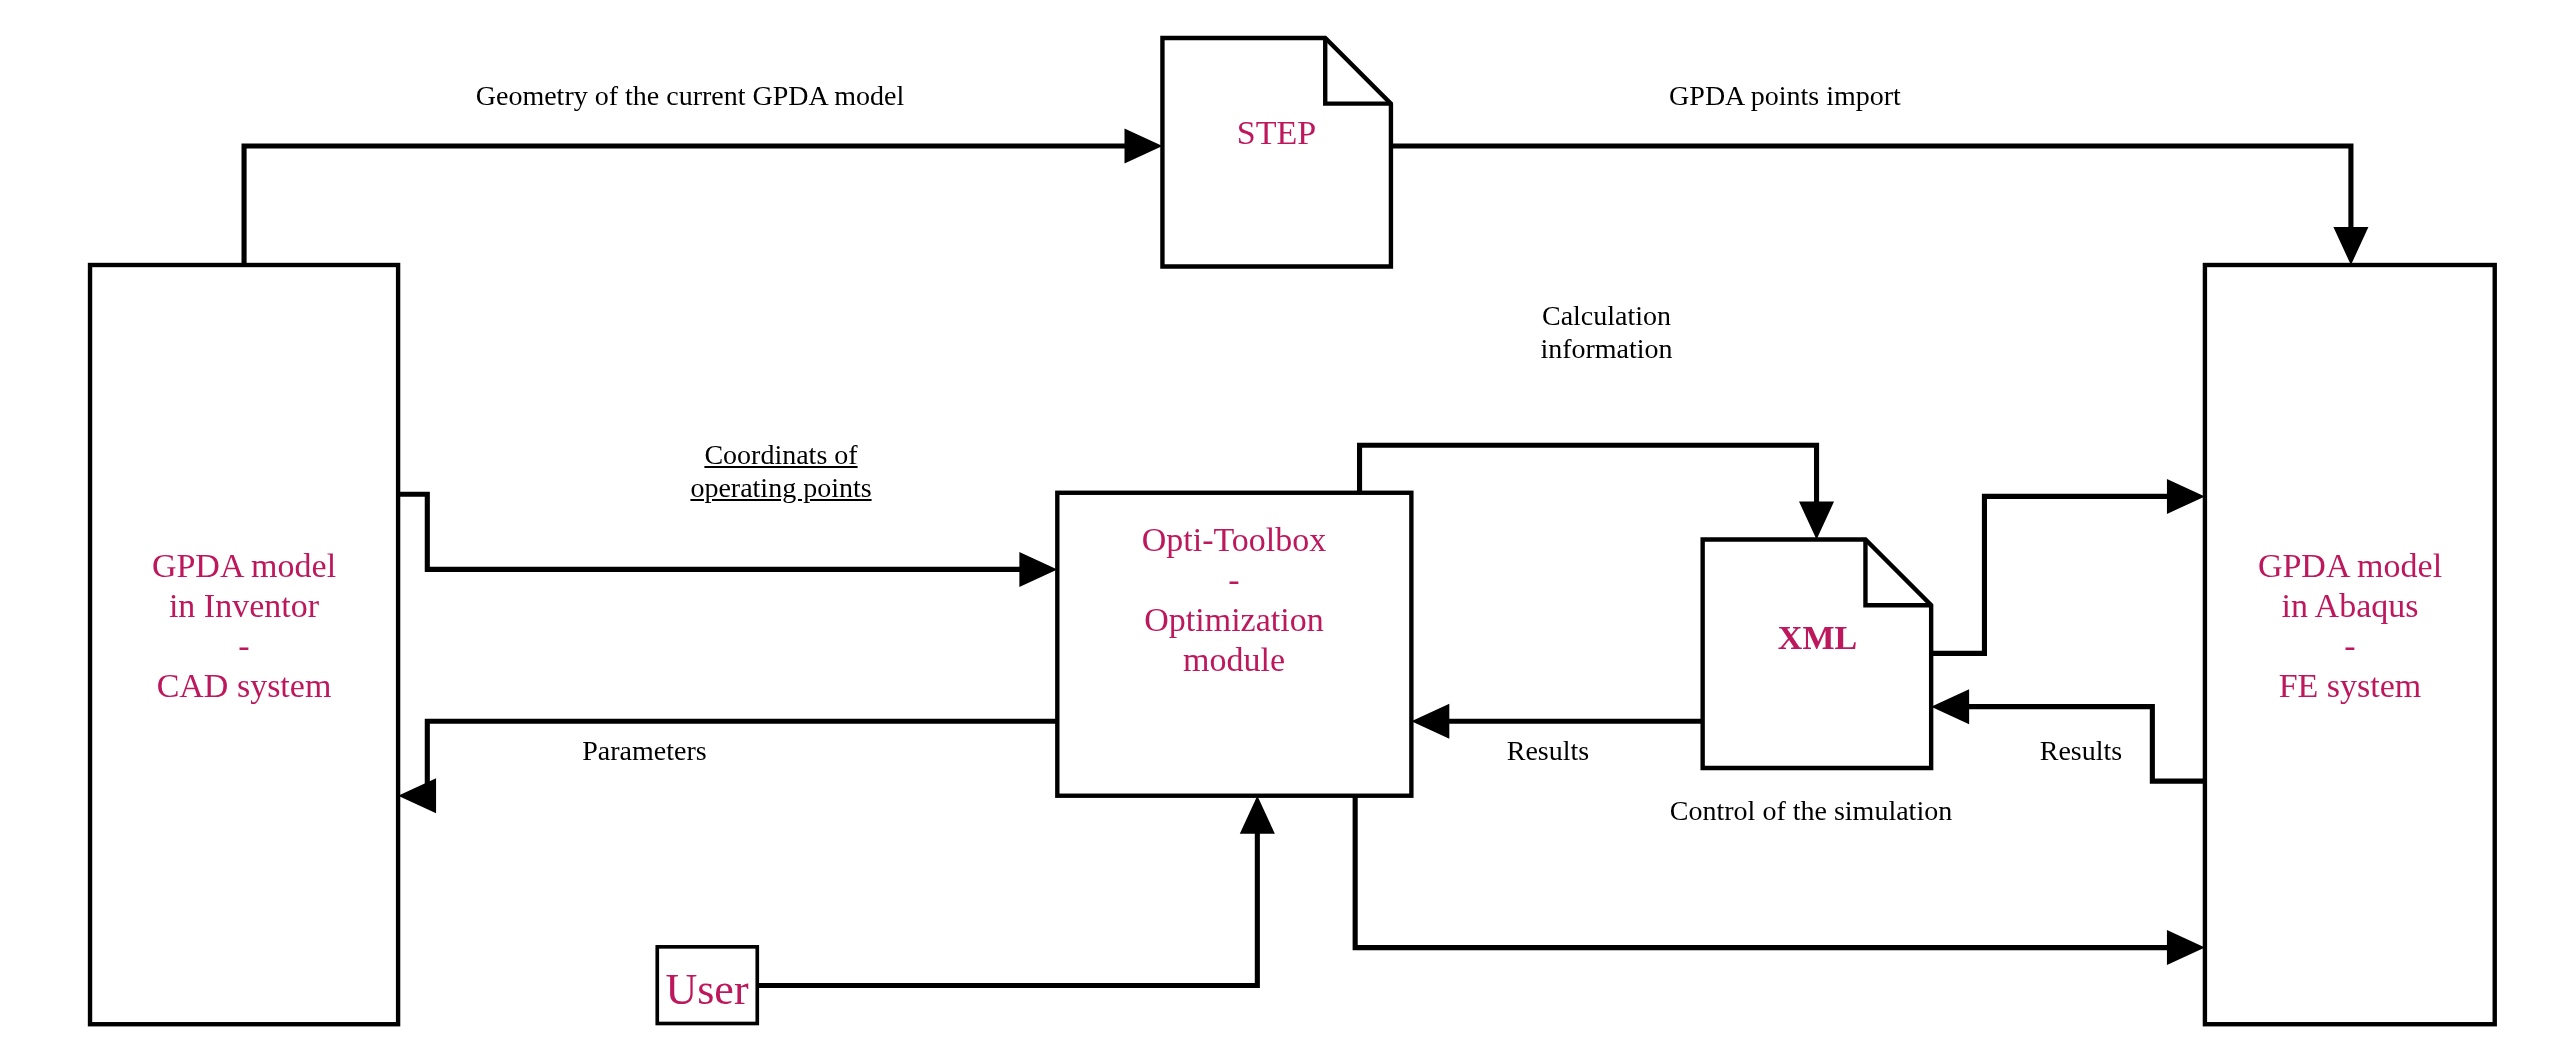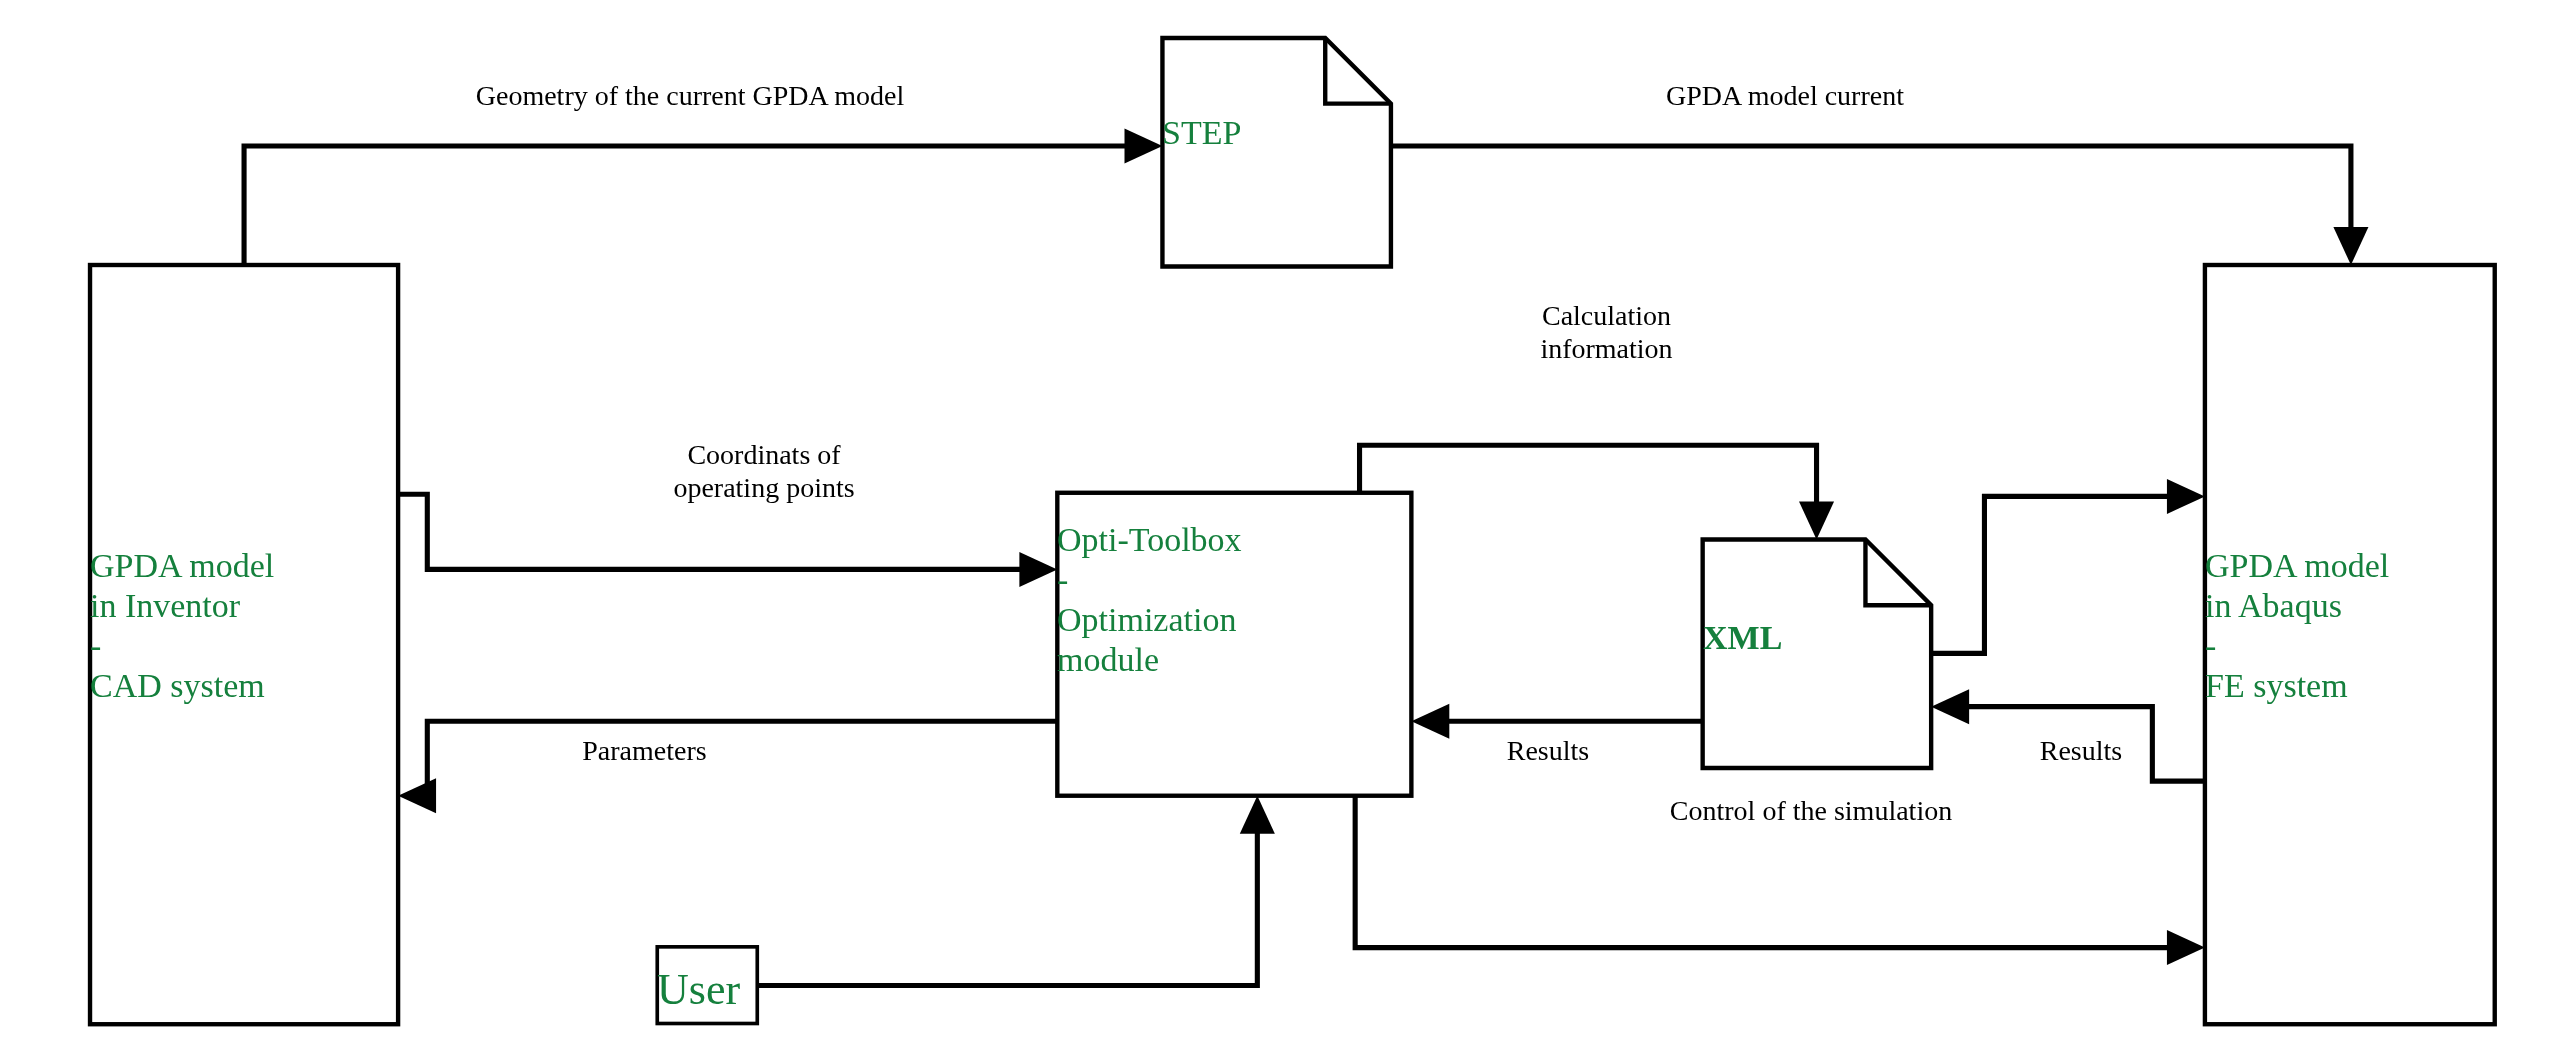--- a/index.html
+++ b/index.html
@@ -51,22 +51,23 @@
     stroke-width: 7;
     stroke-linecap: butt;
     stroke-linejoin: miter;
   }
   .arrow-head {
     fill: #000000;
     stroke: none;
   }
   .node-label {
     position: absolute;
+    text-align: center;
     line-height: 1.18;
-    color: #15803d;
+    color: #be185d;
     font-size: 34px;
     white-space: pre-line;
     pointer-events: none;
   }
   .edge-label {
     position: absolute;
     text-align: center;
     line-height: 1.18;
     color: #000000;
     font-size: 28px;
@@ -74,21 +75,21 @@
   }
   .lbl-step   { left: 1162px; top: 113px;  width: 229px; }
   .lbl-xml    { left: 1703px; top: 618px;  width: 229px; font-weight: bold; }
   .lbl-left   { left: 90px;  top: 546px;  width: 308px; }
   .lbl-right  { left: 2205px; top: 546px;  width: 290px; }
   .lbl-opti   { left: 1057px; top: 520px;  width: 354px; }
   .lbl-user   { left: 657px;  top: 964px; width: 100px; font-size: 44px; }
 
   .el-geometry { left: 241px;  top: 79px;  width: 898px; }
   .el-import   { left: 1409px; top: 79px;  width: 752px; }
-  .el-coords   { left: 501px;  top: 438px;  width: 526px; }
+  .el-coords   { left: 518px;  top: 438px;  width: 526px; text-decoration: underline; }
   .el-params   { left: 473px;  top: 734px; width: 343px; }
   .el-calc     { left: 1380px; top: 299px;  width: 453px; }
   .el-impgen   { left: 1811px; top: 358px;  width: 438px; }
   .el-results1 { left: 1431px; top: 734px; width: 234px; }
   .el-results2 { left: 1964px; top: 734px; width: 234px; }
   .el-control  { left: 1446px; top: 794px; width: 730px; font-family: Liberation Serif, serif; }
 </style>
 </head>
 <body>
 
@@ -182,21 +183,21 @@
 module</div>
 
   <div class="node-label lbl-step">STEP</div>
 
   <div class="node-label lbl-xml">XML</div>
 
   <div class="node-label lbl-user">User</div>
 
   <div class="edge-label el-geometry">Geometry of the current GPDA model</div>
 
-  <div class="edge-label el-import">GPDA model current</div>
+  <div class="edge-label el-import">GPDA points import</div>
 
   <div class="edge-label el-coords">Coordinats of
 operating points</div>
 
   <div class="edge-label el-params">Parameters</div>
 
   <div class="edge-label el-calc">Calculation
 information</div>
 
 

